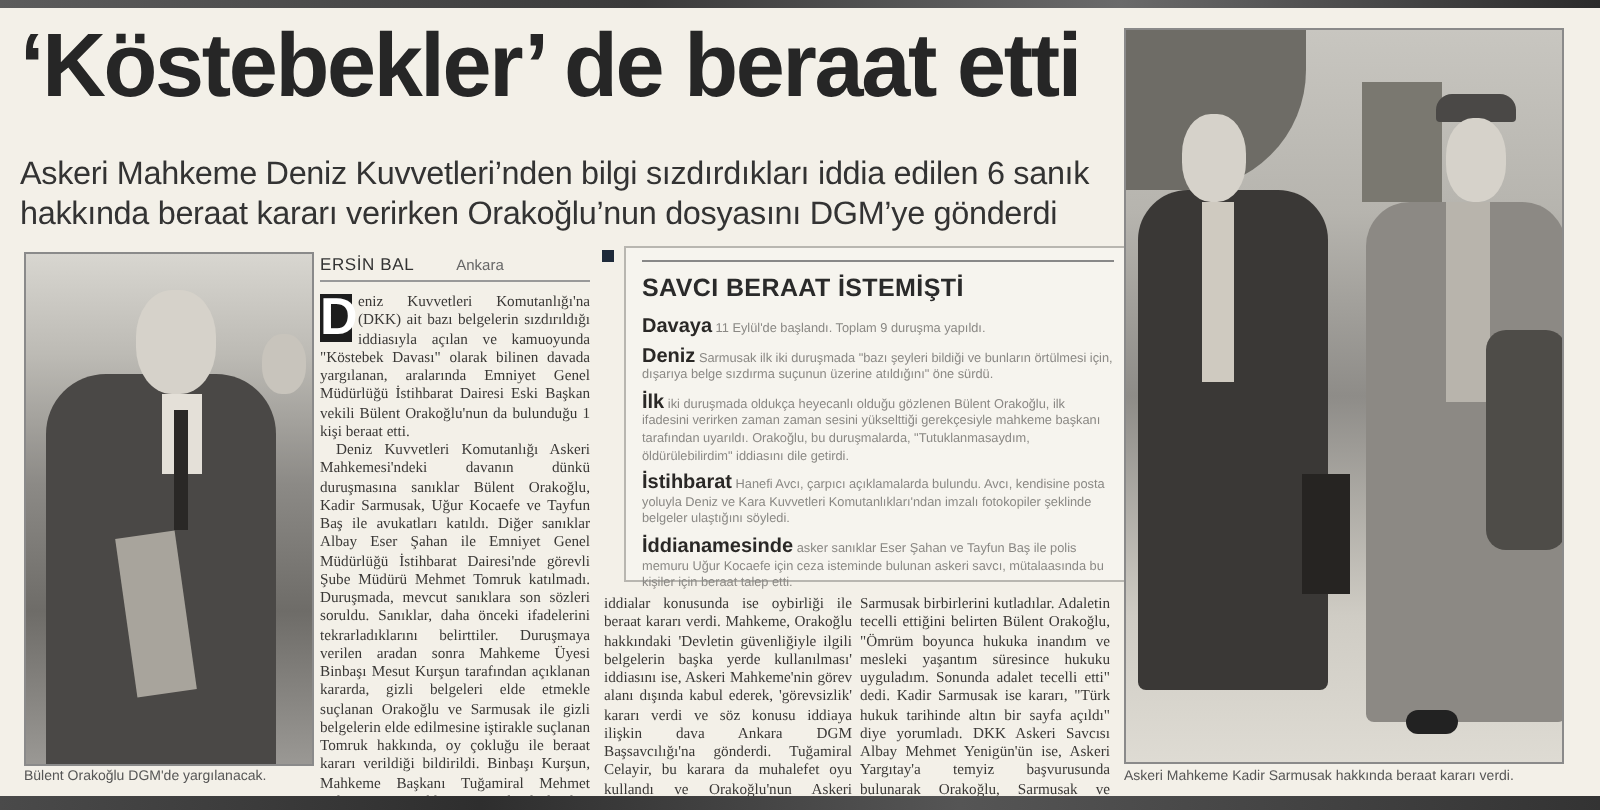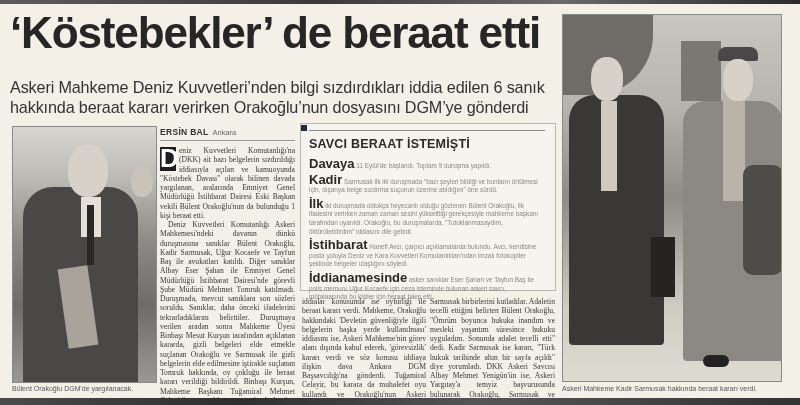--- a/index.html
+++ b/index.html
@@ -25,39 +25,39 @@
   .caption-left { position: absolute; left: 12px; top: 385px; width: 145px; font-family: "Liberation Sans", sans-serif; font-size: 7px; color: #555; }
 
   .photo-right { position: absolute; left: 562px; top: 14px; width: 220px; height: 368px;
     border: 1px solid #8a8a8a; overflow: hidden;
     background: linear-gradient(180deg, #c8c6c0 0%, #b6b4ae 25%, #8e8c88 50%, #cfccc4 80%, #dedbd3 100%); }
   .caption-right { position: absolute; left: 562px; top: 385px; width: 230px; font-family: "Liberation Sans", sans-serif; font-size: 7px; color: #555; }
 
   
   .byline { position: absolute; left: 160px; top: 127px; width: 135px; height: 14px;
     font-family: "Liberation Sans", sans-serif; font-size: 8.5px; border-bottom: 1px solid #999; }
-  .byline b { font-weight: 700; color: #333; letter-spacing: 0.3px; }
-  .byline span.city { font-size: 7.5px; color: #666; margin-left: 4px; }
+  .byline b { font-weight: 400; color: #333; letter-spacing: 0.3px; }
+  .byline span.city { font-size: 7.5px; color: #666; margin-left: 21px; }
 
   .col { position: absolute; font-size: 7.6px; line-height: 9.25px; text-align: justify; color: #3a3836; hyphens: auto; }
   .col-1 { left: 160px; top: 146px; width: 135px; height: 250px; }
   .col-2 { left: 302px; top: 297px; width: 124px; height: 100px; }
   .col-3 { left: 430px; top: 297px; width: 125px; height: 100px; }
   .dropcap { float: left; font-family: "Liberation Sans", sans-serif; font-weight: 700; font-size: 26px; line-height: 22px;
     color: #fff; background: #1d1d1d; width: 16px; height: 24px; text-align: center; margin: 1px 3px 0 0; }
   .indent { text-indent: 8px; display: block; }
 
   
-  .box { position: absolute; left: 300px; top: 123px; width: 256px; height: 168px;
+  .box { position: absolute; left: 312px; top: 123px; width: 256px; height: 168px;
     border: 1px solid #b8b6b0; background: #f6f4ee; padding: 6px 10px 0 8px; }
   .box-marker { position: absolute; left: 301px; top: 125px; width: 6px; height: 6px; background: #1e2a3a; }
   .box-title { font-family: "Liberation Sans", sans-serif; font-weight: 700; font-size: 12.5px; color: #2a2a2a;
     padding: 0 0 4px 0; margin: 0 0 5px 0; border-top: 1px solid #888; padding-top: 6px; letter-spacing: 0.2px; }
   .box-p { font-family: "Liberation Sans", sans-serif; font-size: 6.4px; line-height: 8.6px; color: #8a8884; margin-bottom: 5px; }
-  .box-p b { color: #2a2826; font-size: 13px; }
+  .box-p b { color: #2a2826; font-size: 10px; }
 
   
   .sil { position: absolute; background: #3a3836; }
   .face { position: absolute; background: #d6d2ca; border-radius: 45%; }
   .shirt { position: absolute; background: #e4e0d8; }
 </style>
 </head>
 <body>
 
 <div class="top-rule"></div>
@@ -80,21 +80,21 @@
 </div>
 
 <div class="col col-1">
   <span class="dropcap">D</span><span>eniz Kuvvetleri Komutanlığı'na (DKK) ait bazı belgelerin sızdırıldığı iddiasıyla açılan ve kamuoyunda "Köstebek Davası" olarak bilinen davada yargılanan, aralarında Emniyet Genel Müdürlüğü İstihbarat Dairesi Eski Başkan vekili Bülent Orakoğlu'nun da bulunduğu 1 kişi beraat etti.</span>
   <span class="indent">Deniz Kuvvetleri Komutanlığı Askeri Mahkemesi'ndeki davanın dünkü duruşmasına sanıklar Bülent Orakoğlu, Kadir Sarmusak, Uğur Kocaefe ve Tayfun Baş ile avukatları katıldı. Diğer sanıklar Albay Eser Şahan ile Emniyet Genel Müdürlüğü İstihbarat Dairesi'nde görevli Şube Müdürü Mehmet Tomruk katılmadı. Duruşmada, mevcut sanıklara son sözleri soruldu. Sanıklar, daha önceki ifadelerini tekrarladıklarını belirttiler. Duruşmaya verilen aradan sonra Mahkeme Üyesi Binbaşı Mesut Kurşun tarafından açıklanan kararda, gizli belgeleri elde etmekle suçlanan Orakoğlu ve Sarmusak ile gizli belgelerin elde edilmesine iştirakle suçlanan Tomruk hakkında, oy çokluğu ile beraat kararı verildiği bildirildi. Binbaşı Kurşun, Mahkeme Başkanı Tuğamiral Mehmet Celayir'in, sanıkların cezalandırılmaları yönünde görüş belirttiğini açıkladı. Mahkeme, polis memuru Uğur Kocaefe ile Kademli Albay Eser Şahan ve Astsubay Tayfun Baş'la ilgili</span>
 </div>
 
 <div class="box">
   <div class="box-title">SAVCI BERAAT İSTEMİŞTİ</div>
   <p class="box-p"><b>Davaya</b><span> 11 Eylül'de başlandı. Toplam 9 duruşma yapıldı.</span></p>
-  <p class="box-p"><b>Kadir</b><span> Sarmusak ilk iki duruşmada "bazı şeyleri bildiği ve bunların örtülmesi için, dışarıya belge sızdırma suçunun üzerine atıldığını" öne sürdü.</span></p>
+  <p class="box-p"><b>Deniz</b><span> Sarmusak ilk iki duruşmada "bazı şeyleri bildiği ve bunların örtülmesi için, dışarıya belge sızdırma suçunun üzerine atıldığını" öne sürdü.</span></p>
   <p class="box-p"><b>İlk</b><span> iki duruşmada oldukça heyecanlı olduğu gözlenen Bülent Orakoğlu, ilk ifadesini verirken zaman zaman sesini yükselttiği gerekçesiyle mahkeme başkanı tarafından uyarıldı. Orakoğlu, bu duruşmalarda, "Tutuklanmasaydım, öldürülebilirdim" iddiasını dile getirdi.</span></p>
   <p class="box-p"><b>İstihbarat</b><span> Hanefi Avcı, çarpıcı açıklamalarda bulundu. Avcı, kendisine posta yoluyla Deniz ve Kara Kuvvetleri Komutanlıkları'ndan imzalı fotokopiler şeklinde belgeler ulaştığını söyledi.</span></p>
   <p class="box-p"><b>İddianamesinde</b><span> asker sanıklar Eser Şahan ve Tayfun Baş ile polis memuru Uğur Kocaefe için ceza isteminde bulunan askeri savcı, mütalaasında bu kişiler için beraat talep etti.</span></p>
 </div>
 <div class="box-marker"></div>
 
 <div class="col col-2">
   <span>iddialar konusunda ise oybirliği ile beraat kararı verdi. Mahkeme, Orakoğlu hakkındaki 'Devletin güvenliğiyle ilgili belgelerin başka yerde kullanılması' iddiasını ise, Askeri Mahkeme'nin görev alanı dışında kabul ederek, 'görevsizlik' kararı verdi ve söz konusu iddiaya ilişkin dava Ankara DGM Başsavcılığı'na gönderdi. Tuğamiral Celayir, bu karara da muhalefet oyu kullandı ve Orakoğlu'nun Askeri Mahkeme'de yargılanması yönünde görüş bildirdi.</span>
   
 </div>

